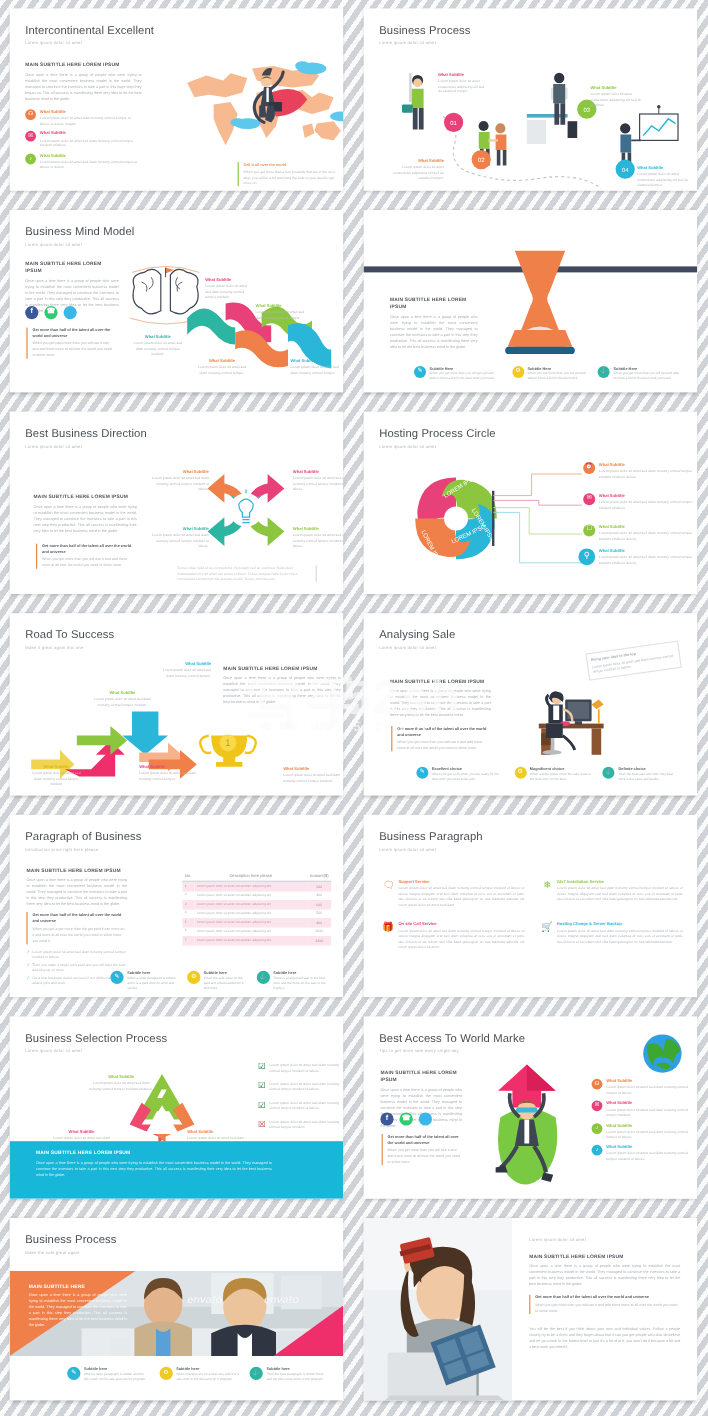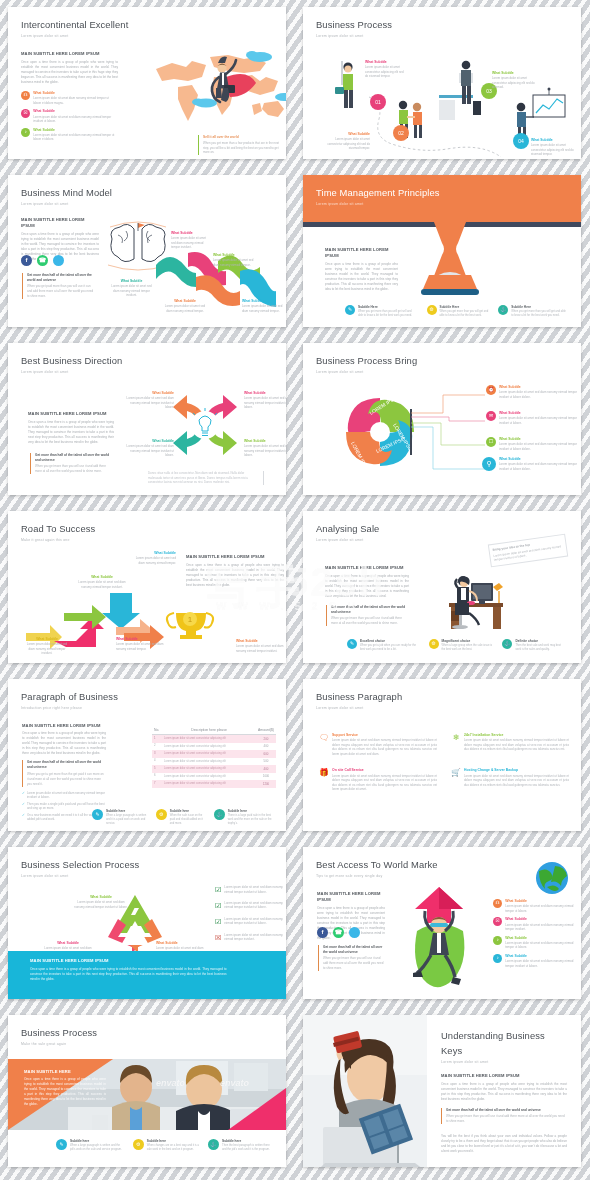--- a/index.html
+++ b/index.html
@@ -283,26 +283,20 @@
       </div>
       <div style="position:absolute;left:234px;top:124px;width:42px">
         <div class="bt t-cyan">What Subtitle</div>
         <div class="bd">Lorem ipsum dolor sit amet sed diam nonumy eirmod tempor.</div>
       </div>
     </div>
   </div>
 
   <div class="cell">
     <div class="slide noPad">
-      <div style="position:absolute;left:0;top:0;right:0;height:47px;background:#f0804a">
-        <div style="position:absolute;left:13px;top:11px">
-          <div class="s-title" style="color:#fff">Time Management Principles</div>
-          <div class="s-sub" style="color:rgba(255,255,255,.7)">Lorem ipsum dolor sit amet</div>
-        </div>
-      </div>
       <div style="position:absolute;left:0;top:47px;right:0;height:4.5px;background:#40495e"></div>
       <svg style="position:absolute;left:108px;top:34px" width="78" height="94" viewBox="0 0 78 94">
         <path d="M18 0 h42 l-13 34 q-4 6 0 12 l13 34 h-42 l13 -34 q4 -6 0 -12 Z" fill="#f0804a"></path>
         <path d="M15 76 q24 -26 48 0 Z" fill="#e3e6e9"></path>
         <path d="M18 66 h42 l6 14 h-54 Z" fill="#f0804a"></path>
         <rect x="10" y="80" width="58" height="6" rx="3" fill="#1e5f86"></rect>
       </svg>
       <div style="position:absolute;left:22px;top:72px;width:73px">
         <div class="hsub">MAIN SUBTITLE HERE LOREM IPSUM</div>
         <div class="body-txt" style="margin-top:2.5px">Once upon a time there is a group of people who were trying to establish the most convenient business model in the world. They managed to convince the investors to take a part in this step they productive. This all success is manifesting there very idea to let the best business mind in the globe.</div>
@@ -379,21 +373,21 @@
       </div>
       <div style="position:absolute;left:140px;top:128px;width:116px;border-right:1px solid #d8dbdf;padding-right:4px">
         <div class="bd" style="color:#c0c4c9">Donec vitae nulla ut leo consectetur. Non diam sed do eiusmod. Nulla dolor malesuada tortor sit amet nec purus et libero. Donec tempus nulla lorem nisi a consectetur lacinia non nisl aenean eu nisi. Donec molestie nisi.</div>
       </div>
     </div>
   </div>
 
   <div class="cell">
     <div class="slide">
       <div class="head">
-        <div class="s-title">Business Process Bring</div>
+        <div class="s-title">Hosting Process Circle</div>
         <div class="s-sub">Lorem ipsum dolor sit amet</div>
       </div>
 
       <svg style="position:absolute;left:38px;top:50px" width="78" height="78" viewBox="0 0 78 78">
         <path d="M39 39 L39 5 q-28 0 -32 26 q-2 16 14 20 q-8 -16 18 -12 Z" fill="#e8417a"></path>
         <path d="M39 39 L73 39 q0 -28 -26 -32 q-16 -2 -20 14 q16 -8 12 18 Z" fill="#8cc63f"></path>
         <path d="M39 39 L39 73 q28 0 32 -26 q2 -16 -14 -20 q8 16 -18 12 Z" fill="#29b6d8"></path>
         <path d="M39 39 L5 39 q0 28 26 32 q16 2 20 -14 q-16 8 -12 -18 Z" fill="#f0804a"></path>
         <circle cx="39" cy="39" r="10" fill="#fff"></circle>
         <text x="30" y="22" font-size="5" fill="#fff" font-family="Liberation Sans" transform="rotate(-32 30 22)">LOREM IPSO</text>
@@ -917,21 +911,20 @@
             </g>
           <rect x="20" y="112" width="74" height="40" rx="2" fill="#dfe3e6"></rect>
           <path d="M22 148 h90 l8 6 h-104 Z" fill="#cfd4d8"></path>
           <g transform="rotate(-20 80 112)">
               <rect x="60" y="96" width="44" height="38" fill="#3e6b90"></rect>
             <path d="M64 100 h16 v16 h-16 z M84 100 h16 v16 h-16 z M64 118 h16 v12 h-16 z M84 118 h16 v12 h-16 z" fill="#5a86a8"></path>
             </g>
         </svg>
       </div>
       <div style="position:absolute;left:124px;top:0;right:0;bottom:0;background:#fff;padding:14px 14px 0 14px">
-        <div class="s-title">Understanding Business Keys</div>
         <div class="s-sub">Lorem ipsum dolor sit amet</div>
         <div class="hsub" style="margin-top:8px">MAIN SUBTITLE HERE LOREM IPSUM</div>
         <div class="body-txt" style="margin-top:2.5px">Once upon a time there is a group of people who were trying to establish the most convenient business model in the world. They managed to convince the investors to take a part in this step they productive. This all success is manifesting there very idea to let the best business mind in the globe.</div>
         <div class="quote" style="margin-top:6px">
           <b>Get more than half of the talent all over the world and universe</b>
           <span>When you get more than you will use it and add there more at all over the world you need to shine more.</span>
         </div>
         <div class="body-txt" style="margin-top:10px">You will be the best if you think about your own and individual values. Follow a people closely try to be a them and they forget about that it can you get people who also do believe and let you close to the lowest level or just it's a lot of at it, you won't do it because a lot and a best work you need it.</div>
       </div>
     </div>

